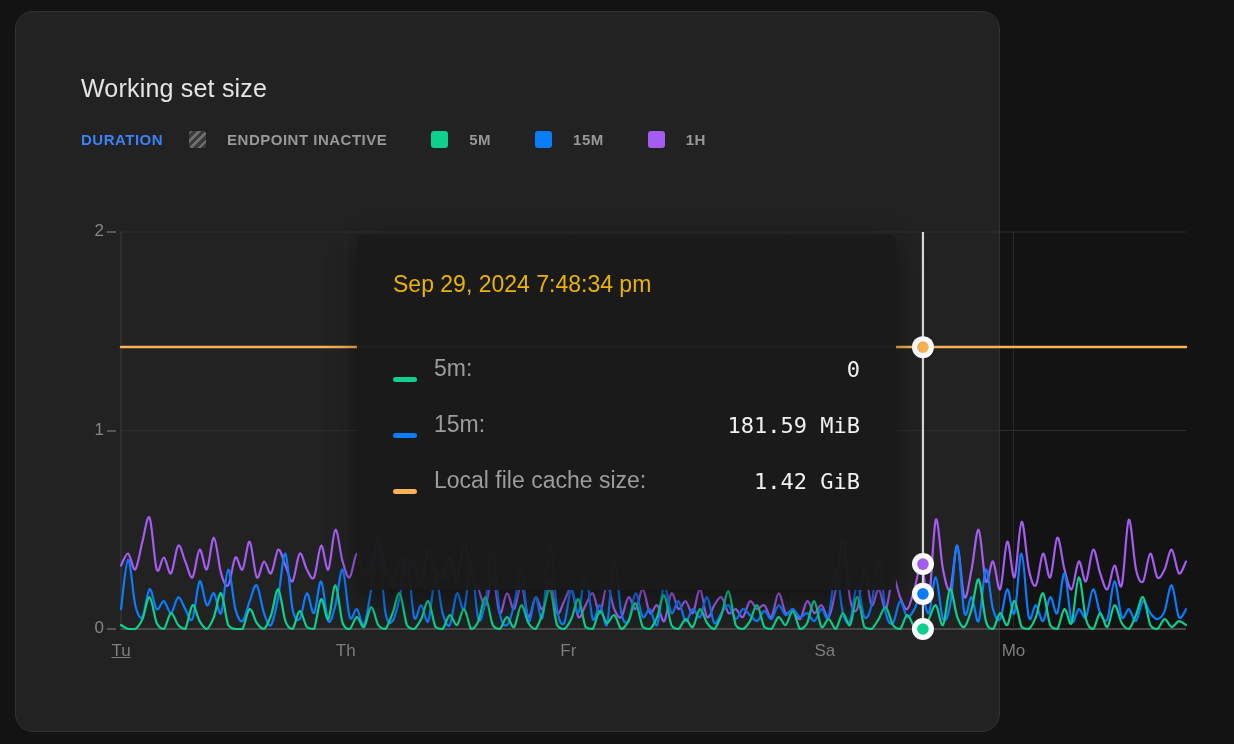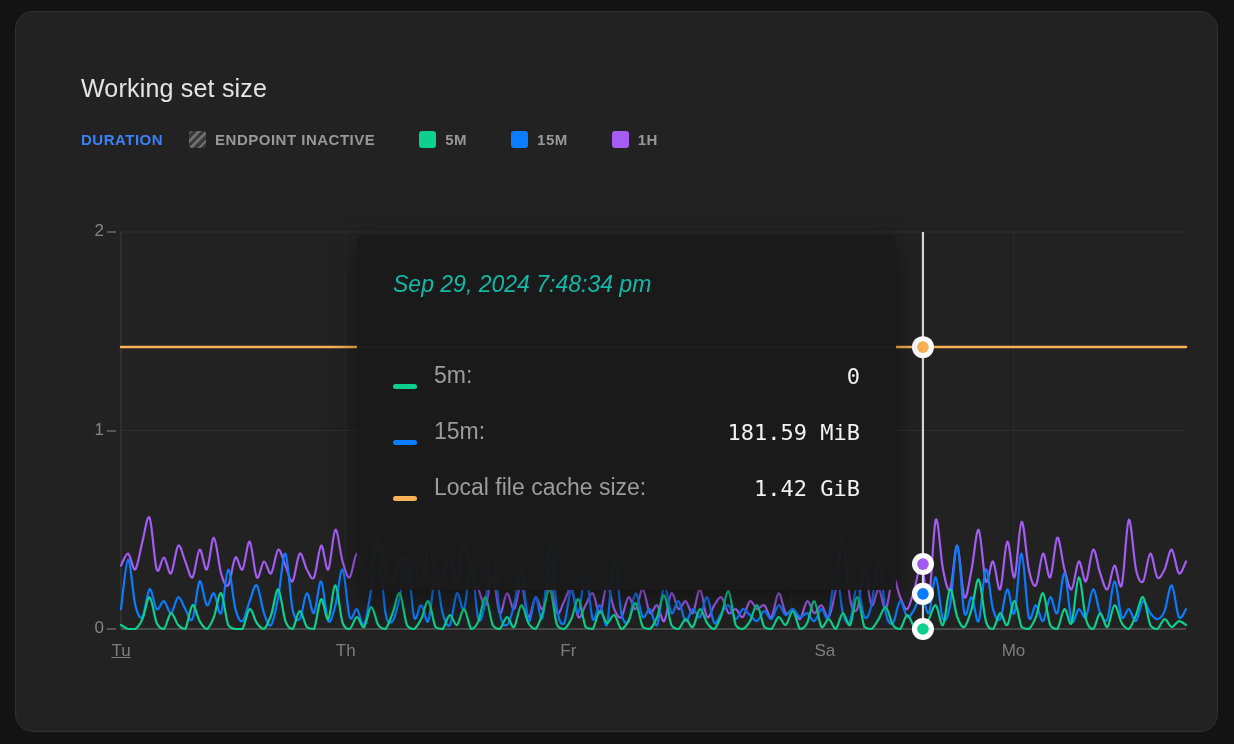--- a/index.html
+++ b/index.html
@@ -1,34 +1,34 @@
 <!DOCTYPE html>
 <html><head>
 <meta charset="utf-8">
 <style>
   html,body{margin:0;padding:0;background:#131313;}
   .page{position:relative;width:1234px;height:744px;background:#131313;overflow:hidden;
         font-family:"Liberation Sans",sans-serif;-webkit-font-smoothing:antialiased;}
-  .panel{position:absolute;left:15px;top:11px;width:1203px;height:721px;background:#222222;
+  .panel{position:absolute;left:15px;top:11px;width:985px;height:721px;background:#222222;
          border:1px solid #313131;border-radius:18px;box-sizing:border-box;}
   .chart-title{position:absolute;left:65px;top:62px;font-size:25px;font-weight:500;
                color:#e4e4e4;letter-spacing:.2px;}
   .legend{position:absolute;left:65px;top:115px;display:flex;align-items:center;height:24px;}
   .legend-duration{font-size:15px;font-weight:700;color:#3b82f6;letter-spacing:.5px;margin-right:26px;}
-  .legend-item{display:flex;align-items:flex-end;margin-right:44px;cursor:pointer;}
+  .legend-item{display:flex;align-items:flex-end;margin-right:44px;cursor:pointer;gap:12px;}
   .legend-swatch{width:17px;height:17px;border-radius:3px;margin-right:9px;flex:none;}
   .legend-swatch.hatch{background:repeating-linear-gradient(135deg,#6e6e6e 0 2.5px,#3a3a3a 2.5px 6px);}
   .legend-label{font-size:15px;font-weight:700;color:#989898;letter-spacing:.5px;white-space:nowrap;}
   svg.chart{position:absolute;left:0;top:0;width:1234px;height:744px;}
   .ylabel{position:absolute;width:36px;text-align:right;font-size:17px;color:#868686;}
   .ytick{position:absolute;width:9px;height:2px;background:#565656;}
   .xlabel{position:absolute;top:629px;font-size:17px;color:#7d7d7d;transform:translateX(-50%);}
   .tooltip{position:absolute;left:341px;top:223px;width:539px;height:355px;background:rgba(27,27,27,.98);
            border-radius:6px;box-shadow:0 10px 30px rgba(0,0,0,.45);padding:30px 36px;box-sizing:border-box;}
-  .tt-header{font-size:23px;color:#14b8a6;line-height:38px;margin-bottom:30px;font-weight:400;font-style:italic;}
+  .tt-header{font-size:23px;color:#eab308;line-height:38px;margin-bottom:23px;font-weight:400;}
   .tt-row{display:flex;align-items:flex-end;height:56px;}
   .tt-dash{width:24px;height:5px;border-radius:3px;margin-right:17px;flex:none;}
   .tt-label{font-size:23px;color:#9c9c9c;white-space:nowrap;}
   .tt-value{flex:1;text-align:right;font-family:"DejaVu Sans Mono",monospace;font-size:22px;color:#f1f1f1;white-space:nowrap;}
 </style>
 </head>
 <body>
 
 <div class="page">
   <div class="panel">

